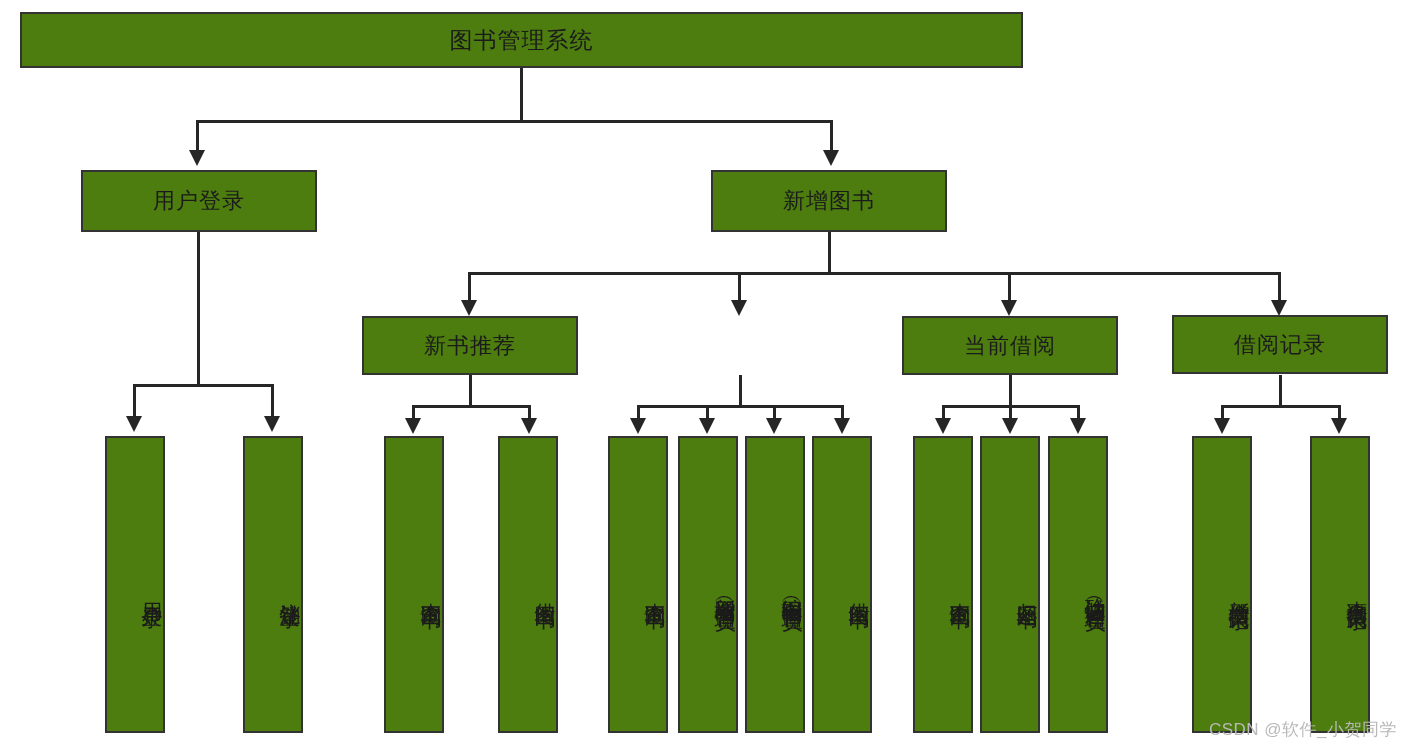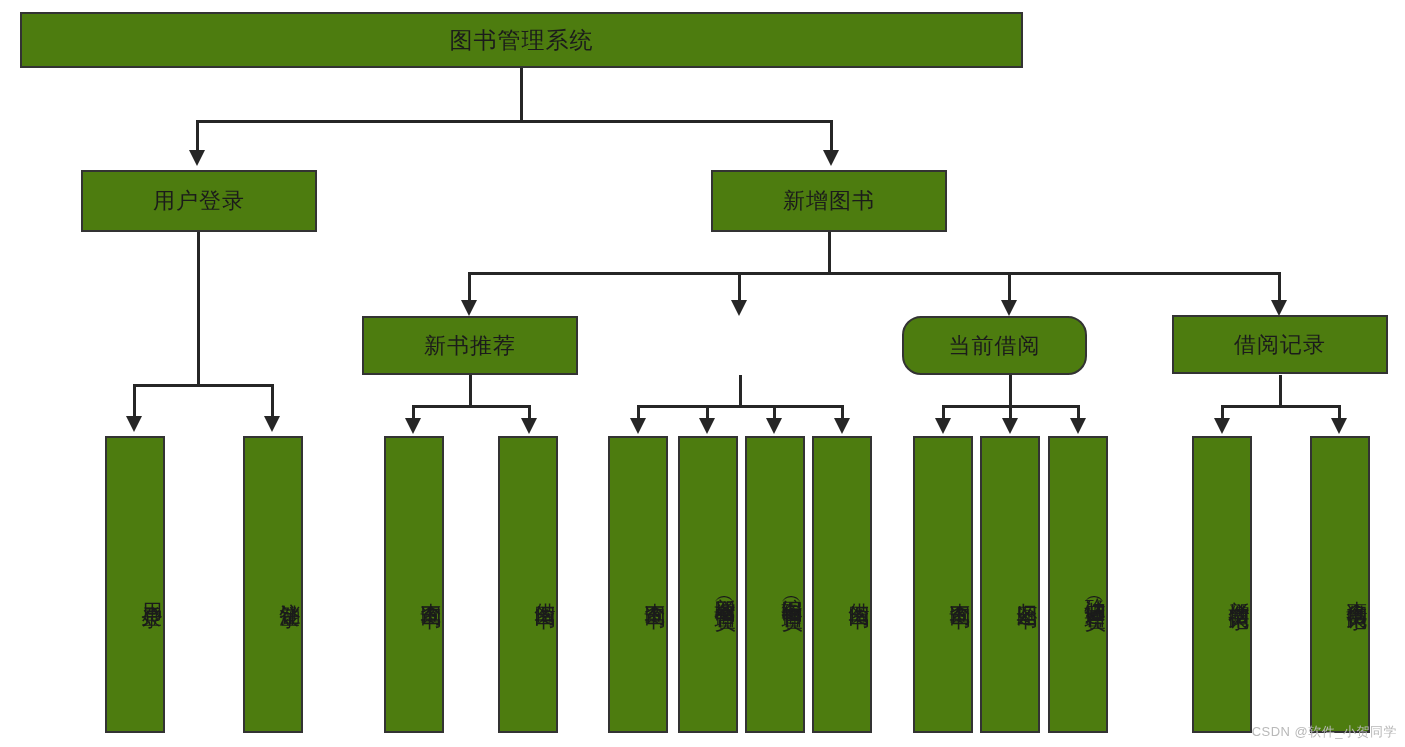--- a/index.html
+++ b/index.html
@@ -61,21 +61,21 @@
     width: 0;
     height: 0;
     border-left: 8px solid transparent;
     border-right: 8px solid transparent;
     border-top: 16px solid #262626;
   }
   #watermark {
     position: absolute;
     right: 8px;
     bottom: 6px;
-    font-size: 13px;
+    font-size: 17px;
     color: #b9b9b9;
     letter-spacing: 0.5px;
     white-space: nowrap;
   }
 </style>
 </head>
 <body>
 
 <div id="canvas">
 
@@ -113,21 +113,21 @@
   <div class="edge vline" style="left:738px; top:272px; width:2.5px; height:28px;"></div>
   <div class="arrow" style="left:731px; top:300px;"></div>
   <div class="edge vline" style="left:1008px; top:272px; width:2.5px; height:28px;"></div>
   <div class="arrow" style="left:1001px; top:300px;"></div>
   <div class="edge vline" style="left:1278px; top:272px; width:2.5px; height:28px;"></div>
   <div class="arrow" style="left:1271px; top:300px;"></div>
 
   <div class="node h" style="left:362px; top:316px; width:216px; height:59px;">
     <span>新书推荐</span>
   </div>
-  <div class="node h" style="left:902px; top:316px; width:185px; height:59px;border-radius:19px;">
+  <div class="node h" style="left:902px; top:316px; width:216px; height:59px;">
     <span>当前借阅</span>
   </div>
   <div class="node h" style="left:1172px; top:315px; width:216px; height:59px;">
     <span>借阅记录</span>
   </div>
 
   <div class="edge vline" style="left:469px; top:375px; width:2.5px; height:30px;"></div>
   <div class="edge hline" style="left:412px; top:405px; width:118px; height:2.5px;"></div>
   <div class="edge vline" style="left:412px; top:405px; width:2.5px; height:13px;"></div>
   <div class="arrow" style="left:405px; top:418px;"></div>

